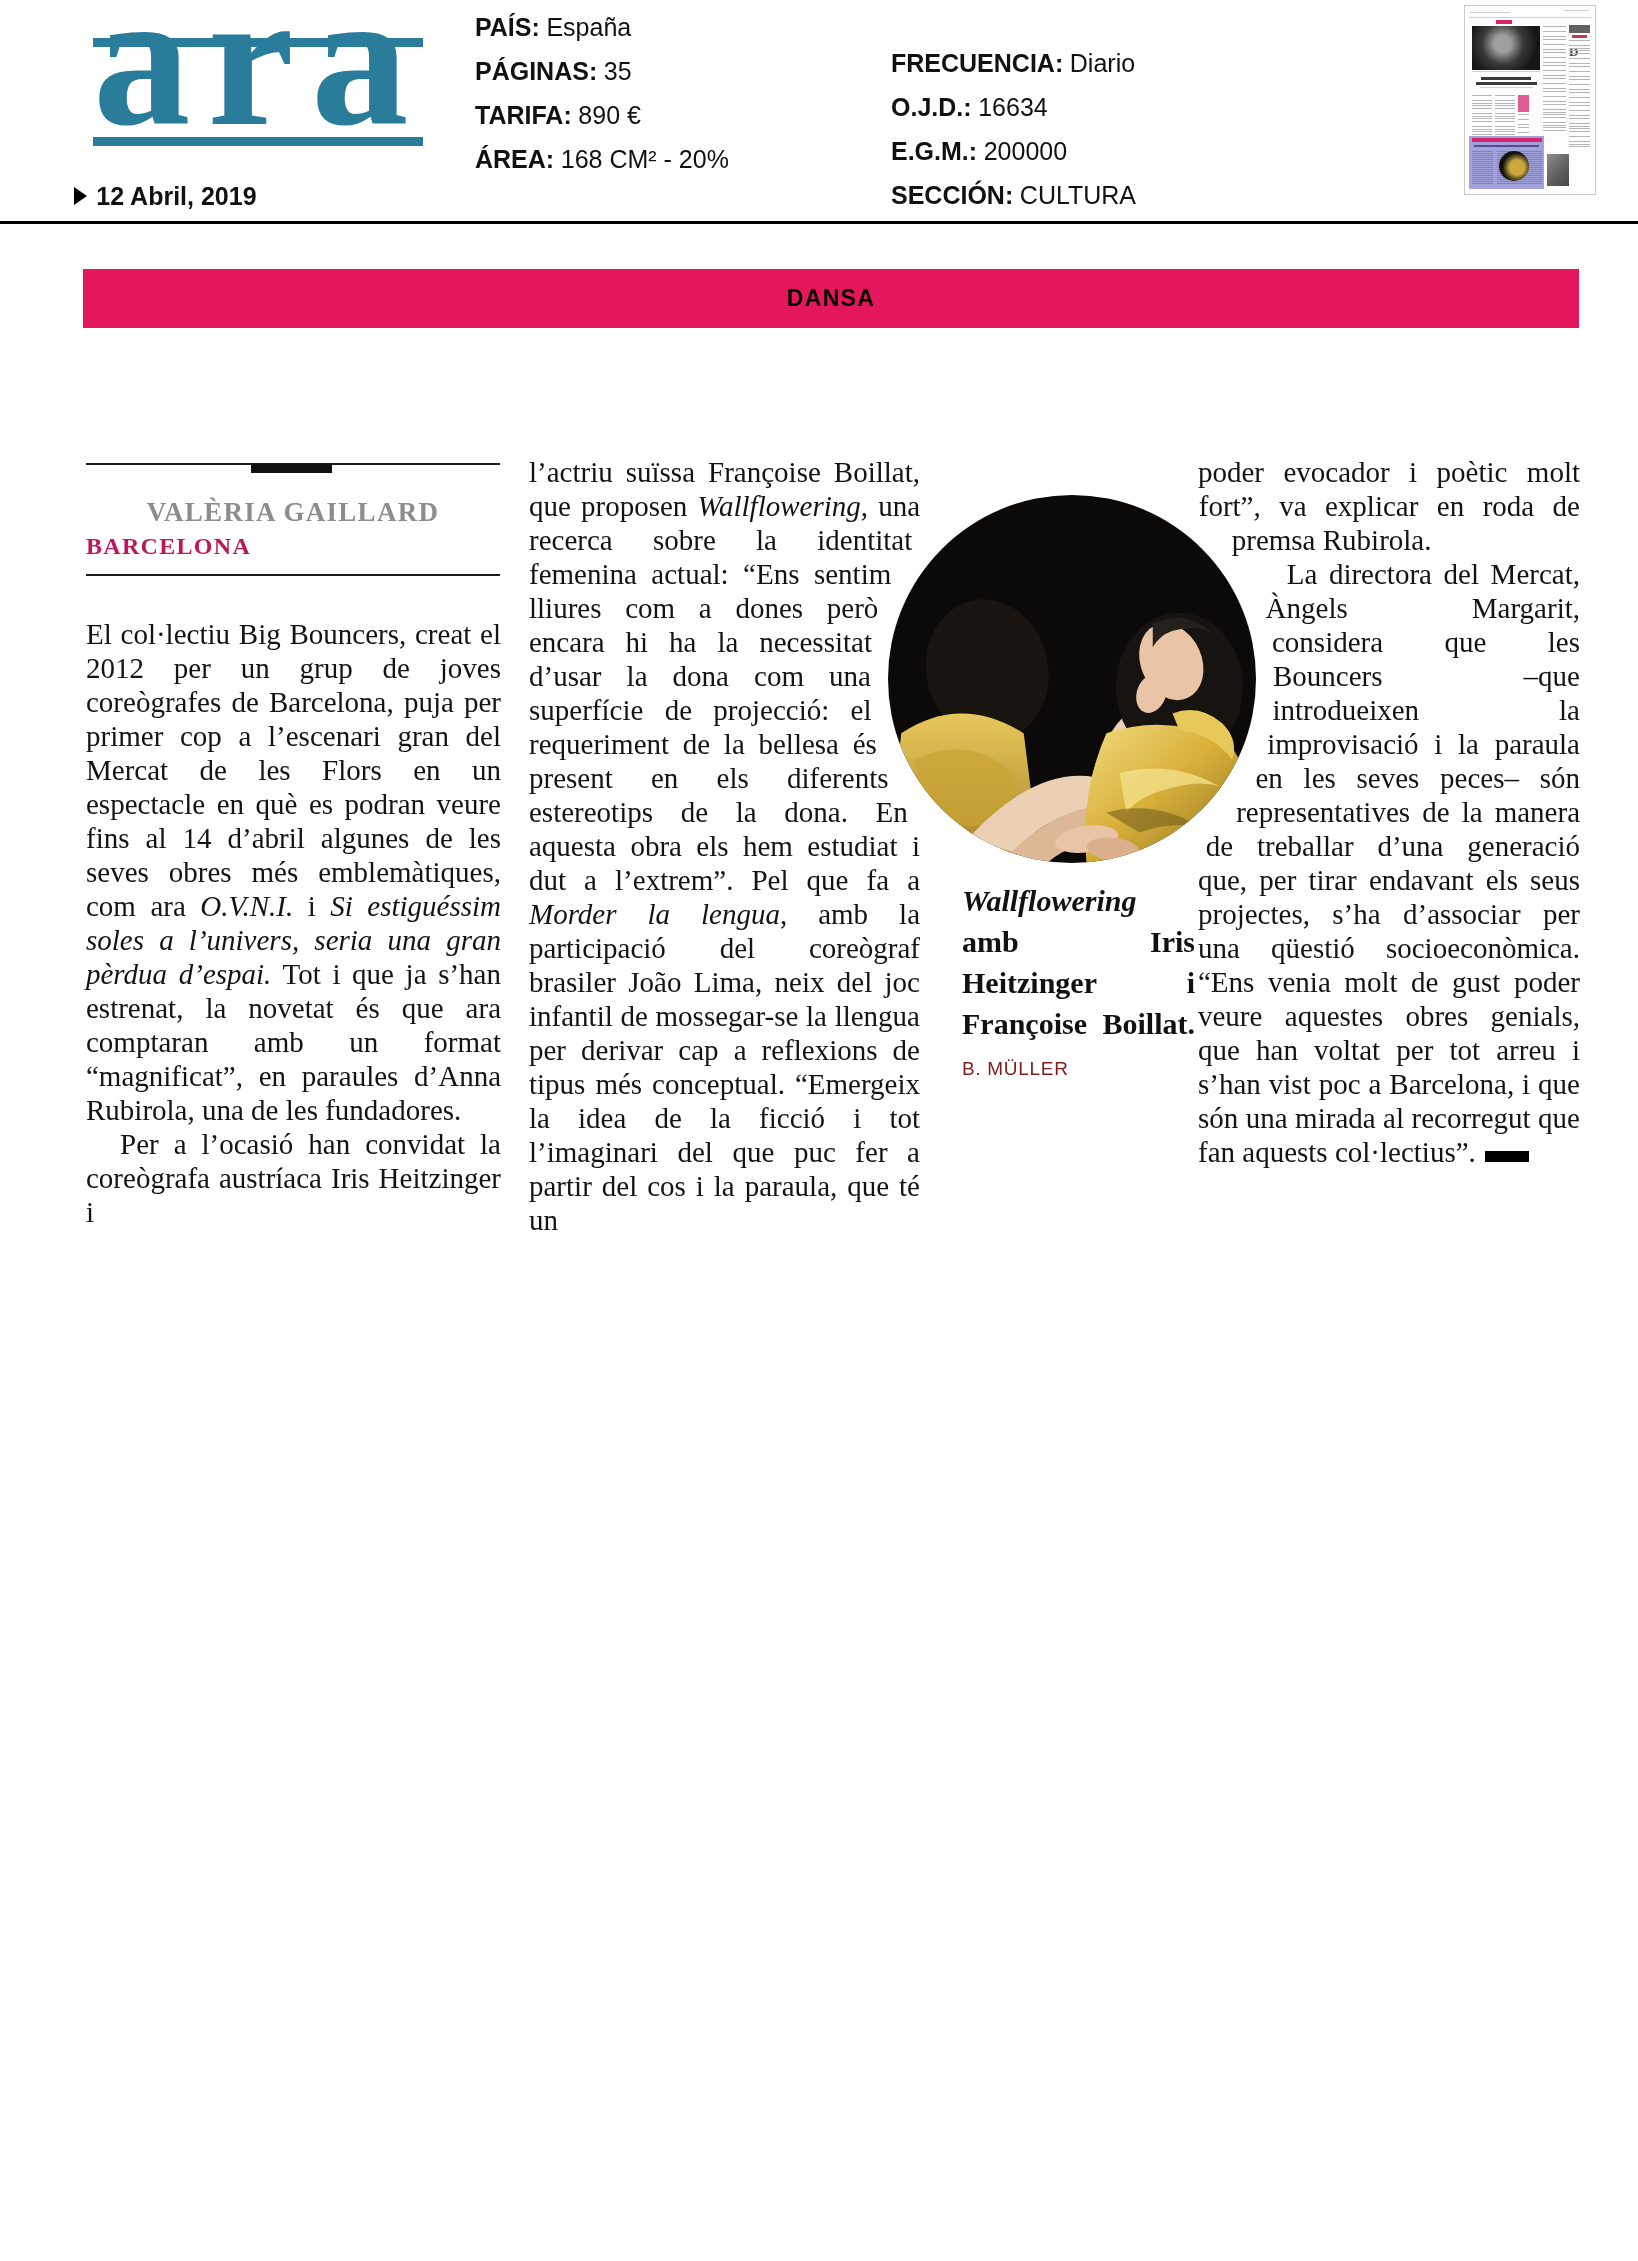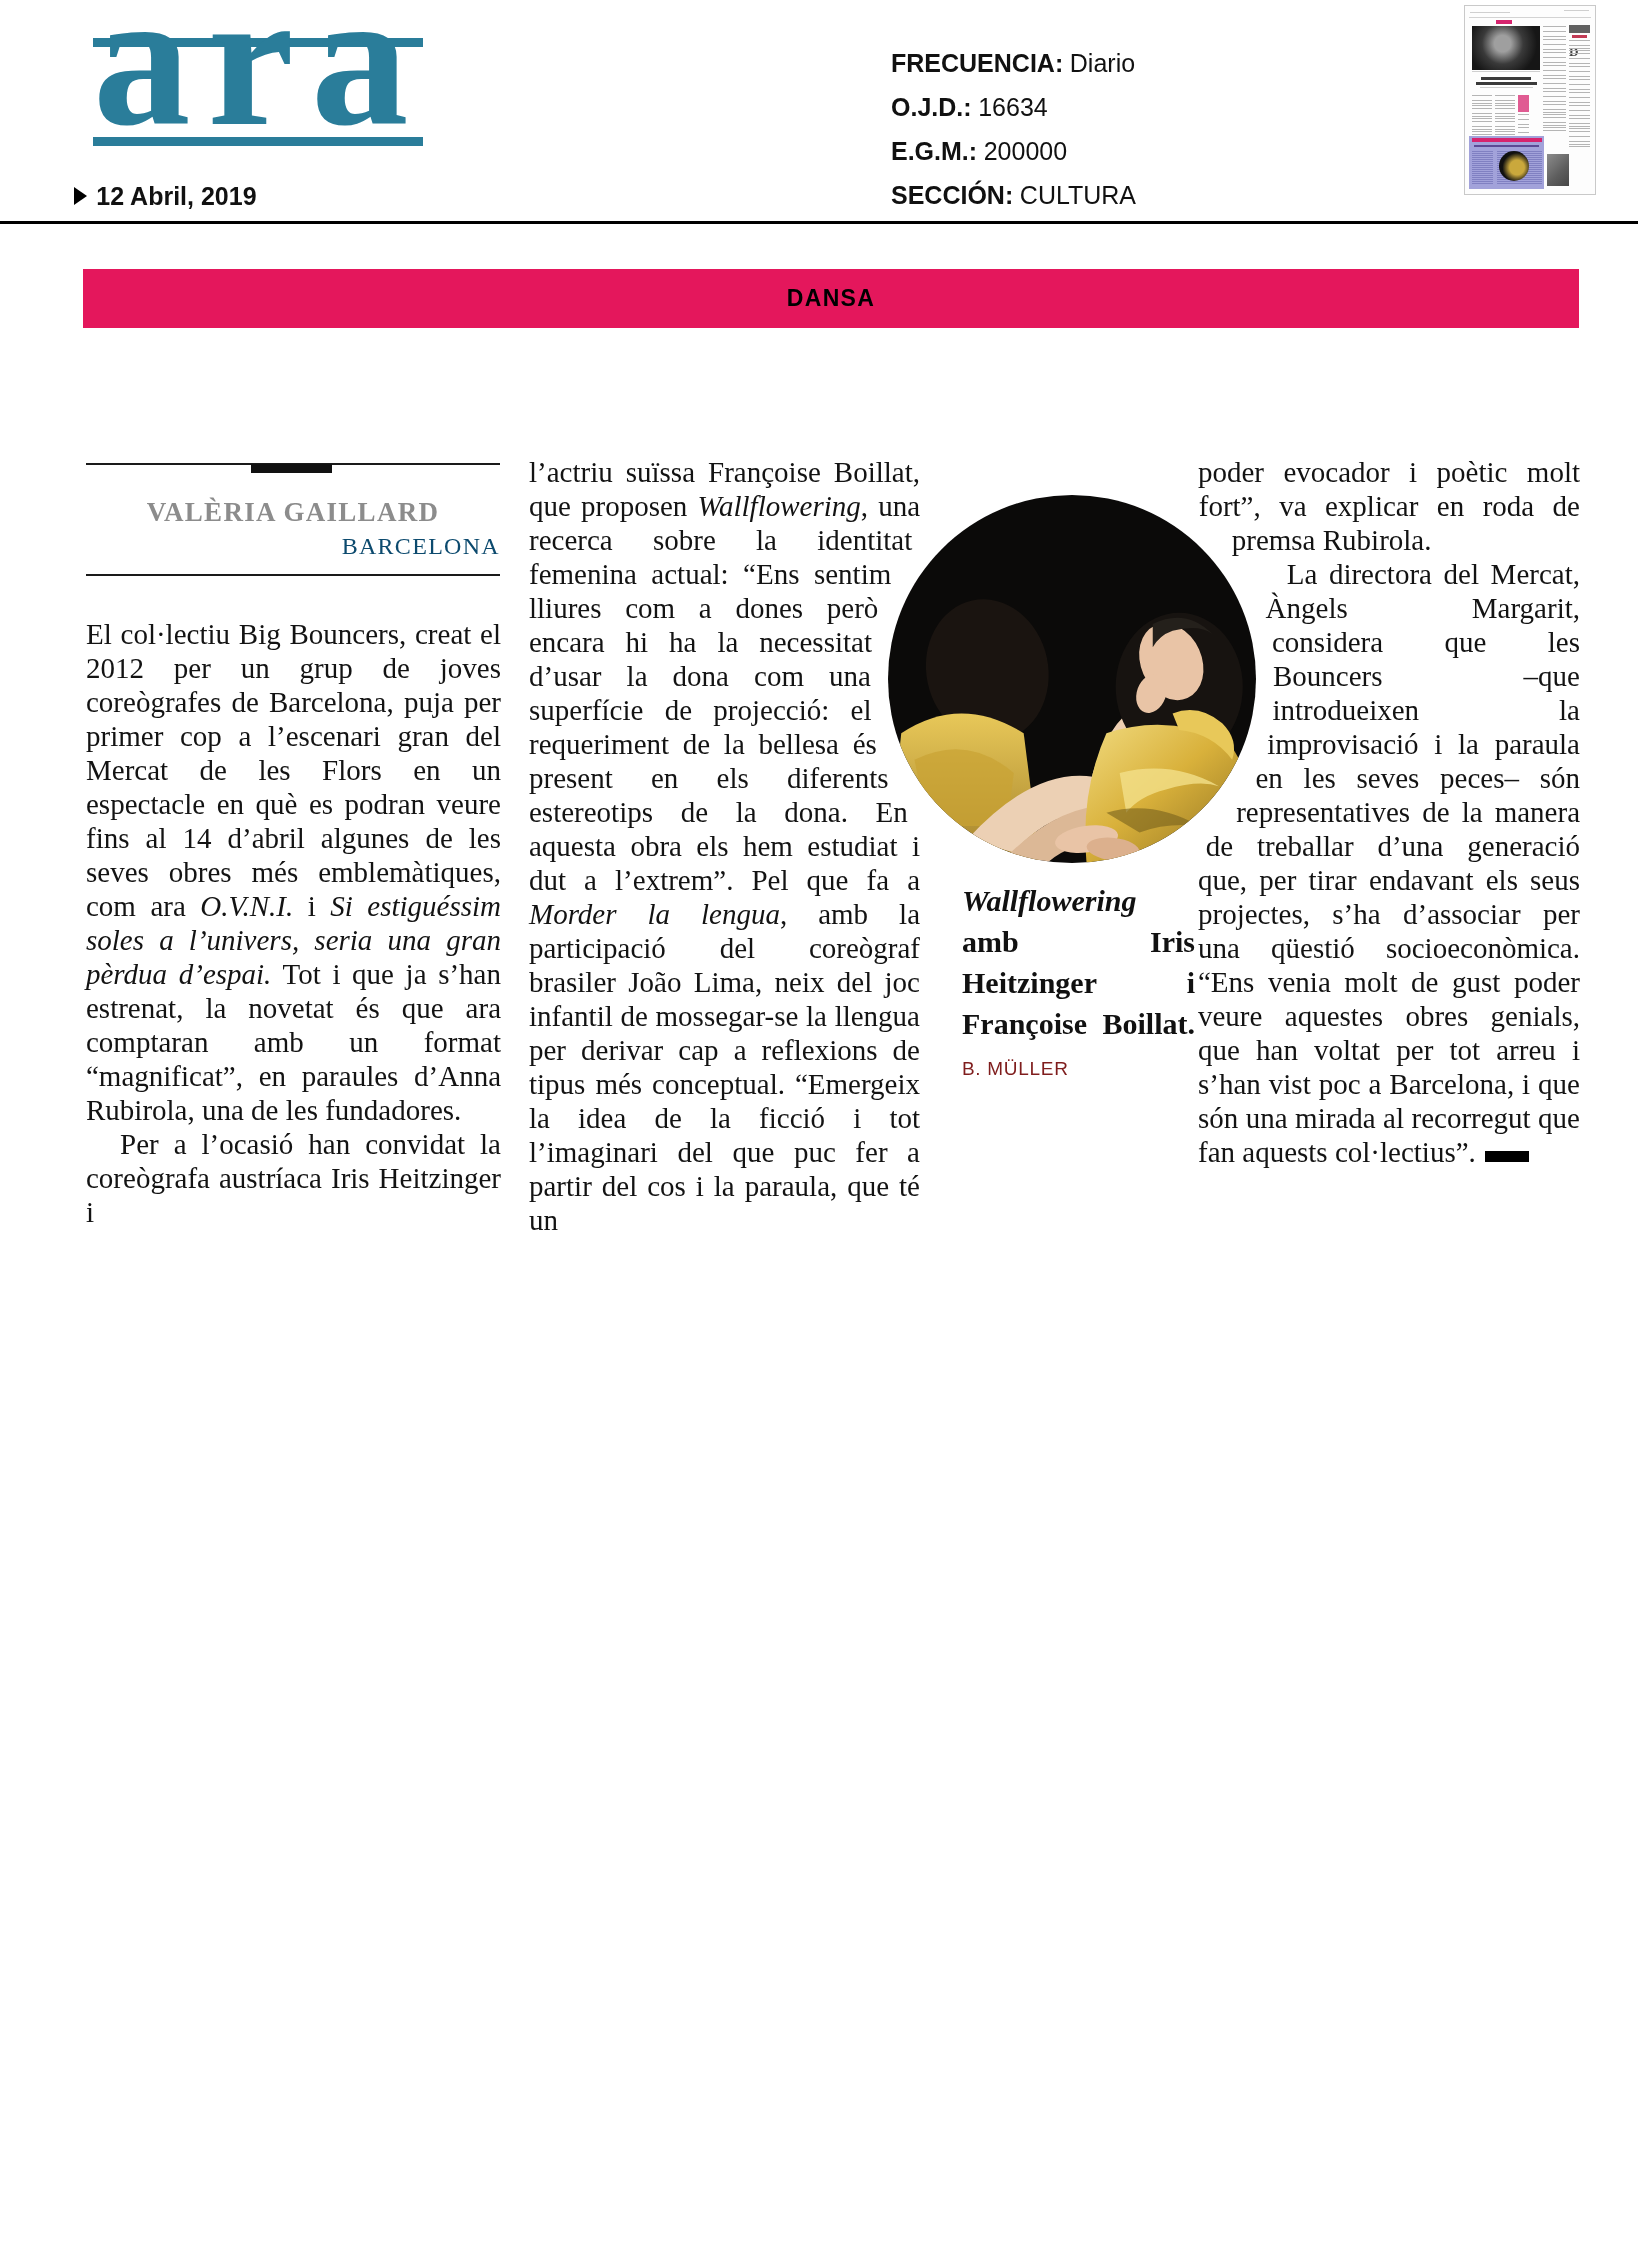--- a/index.html
+++ b/index.html
@@ -41,22 +41,22 @@
   .headline{position:absolute;left:83px;top:334px;width:1496px;text-align:center;line-height:93px;
             font-weight:bold;font-size:69px;white-space:nowrap;}
   .headline .squeeze{display:inline-block;transform:scaleX(0.85);transform-origin:center;}
 
   .byline{position:absolute;left:86px;top:456px;width:414px;height:120px;}
   .byline .rule{position:absolute;left:0;width:414px;height:2px;background:#1a1a1a;}
   .byline .rule.top{top:6.6px;} .byline .rule.bot{top:118px;}
   .byline .bar{position:absolute;left:165px;top:8px;width:81px;height:9.3px;background:#111;}
   .byline .author{position:absolute;top:41px;width:414px;text-align:center;font-weight:bold;
                   font-size:27px;letter-spacing:1.3px;color:#8c8c8c;}
-  .byline .loc{position:absolute;top:77px;width:414px;text-align:right;font-weight:normal;
-               font-size:24px;letter-spacing:1.3px;color:#0c4a6e;}
+  .byline .loc{position:absolute;top:77px;width:414px;text-align:left;font-weight:bold;
+               font-size:24px;letter-spacing:1.3px;color:#be185d;}
 
   .bodycol{position:absolute;font-size:29px;line-height:34px;color:#131313;}
   .para{margin:0;text-align:justify;}
   .para.indent{text-indent:34px;}
   .it{font-style:italic;}
   .bd{font-weight:bold;}
   .endmark{display:inline-block;width:44px;height:10.6px;background:#000;margin-left:9.3px;vertical-align:baseline;}
   .cut-r{float:right;width:89px;height:426px;shape-outside:circle(201px at 241px 224px);}
   .cut-l{float:left;width:83px;height:426px;shape-outside:circle(201px at -126px 224px);}
 
@@ -70,20 +70,26 @@
 <body>
 
 <div class="page">
 
   <div>
     <div class="logo-bar" style="top:38px;background:#2a7d9a"></div>
     <div class="logo-text" style="color:#2a7d9a">ara</div>
     <div class="logo-bar" style="top:137px;background:#2a7d9a"></div>
   </div>
 
+  <div class="meta-col" style="left:475px;">
+    <div class="meta-row"><span class="lbl">PAÍS:</span><span class="val">España</span></div>
+    <div class="meta-row"><span class="lbl">PÁGINAS:</span><span class="val">35</span></div>
+    <div class="meta-row"><span class="lbl">TARIFA:</span><span class="val">890 €</span></div>
+    <div class="meta-row"><span class="lbl">ÁREA:</span><span class="val">168 CM² - 20%</span></div>
+  </div>
 
   <div class="meta-col" style="left:891px;margin-top:36px;">
     <div class="meta-row"><span class="lbl">FRECUENCIA:</span><span class="val">Diario</span></div>
     <div class="meta-row"><span class="lbl">O.J.D.:</span><span class="val">16634</span></div>
     <div class="meta-row"><span class="lbl">E.G.M.:</span><span class="val">200000</span></div>
     <div class="meta-row"><span class="lbl">SECCIÓN:</span><span class="val">CULTURA</span></div>
   </div>
 
   <div class="date-row">
     <span class="date-tri"></span><span>12 Abril, 2019</span>

